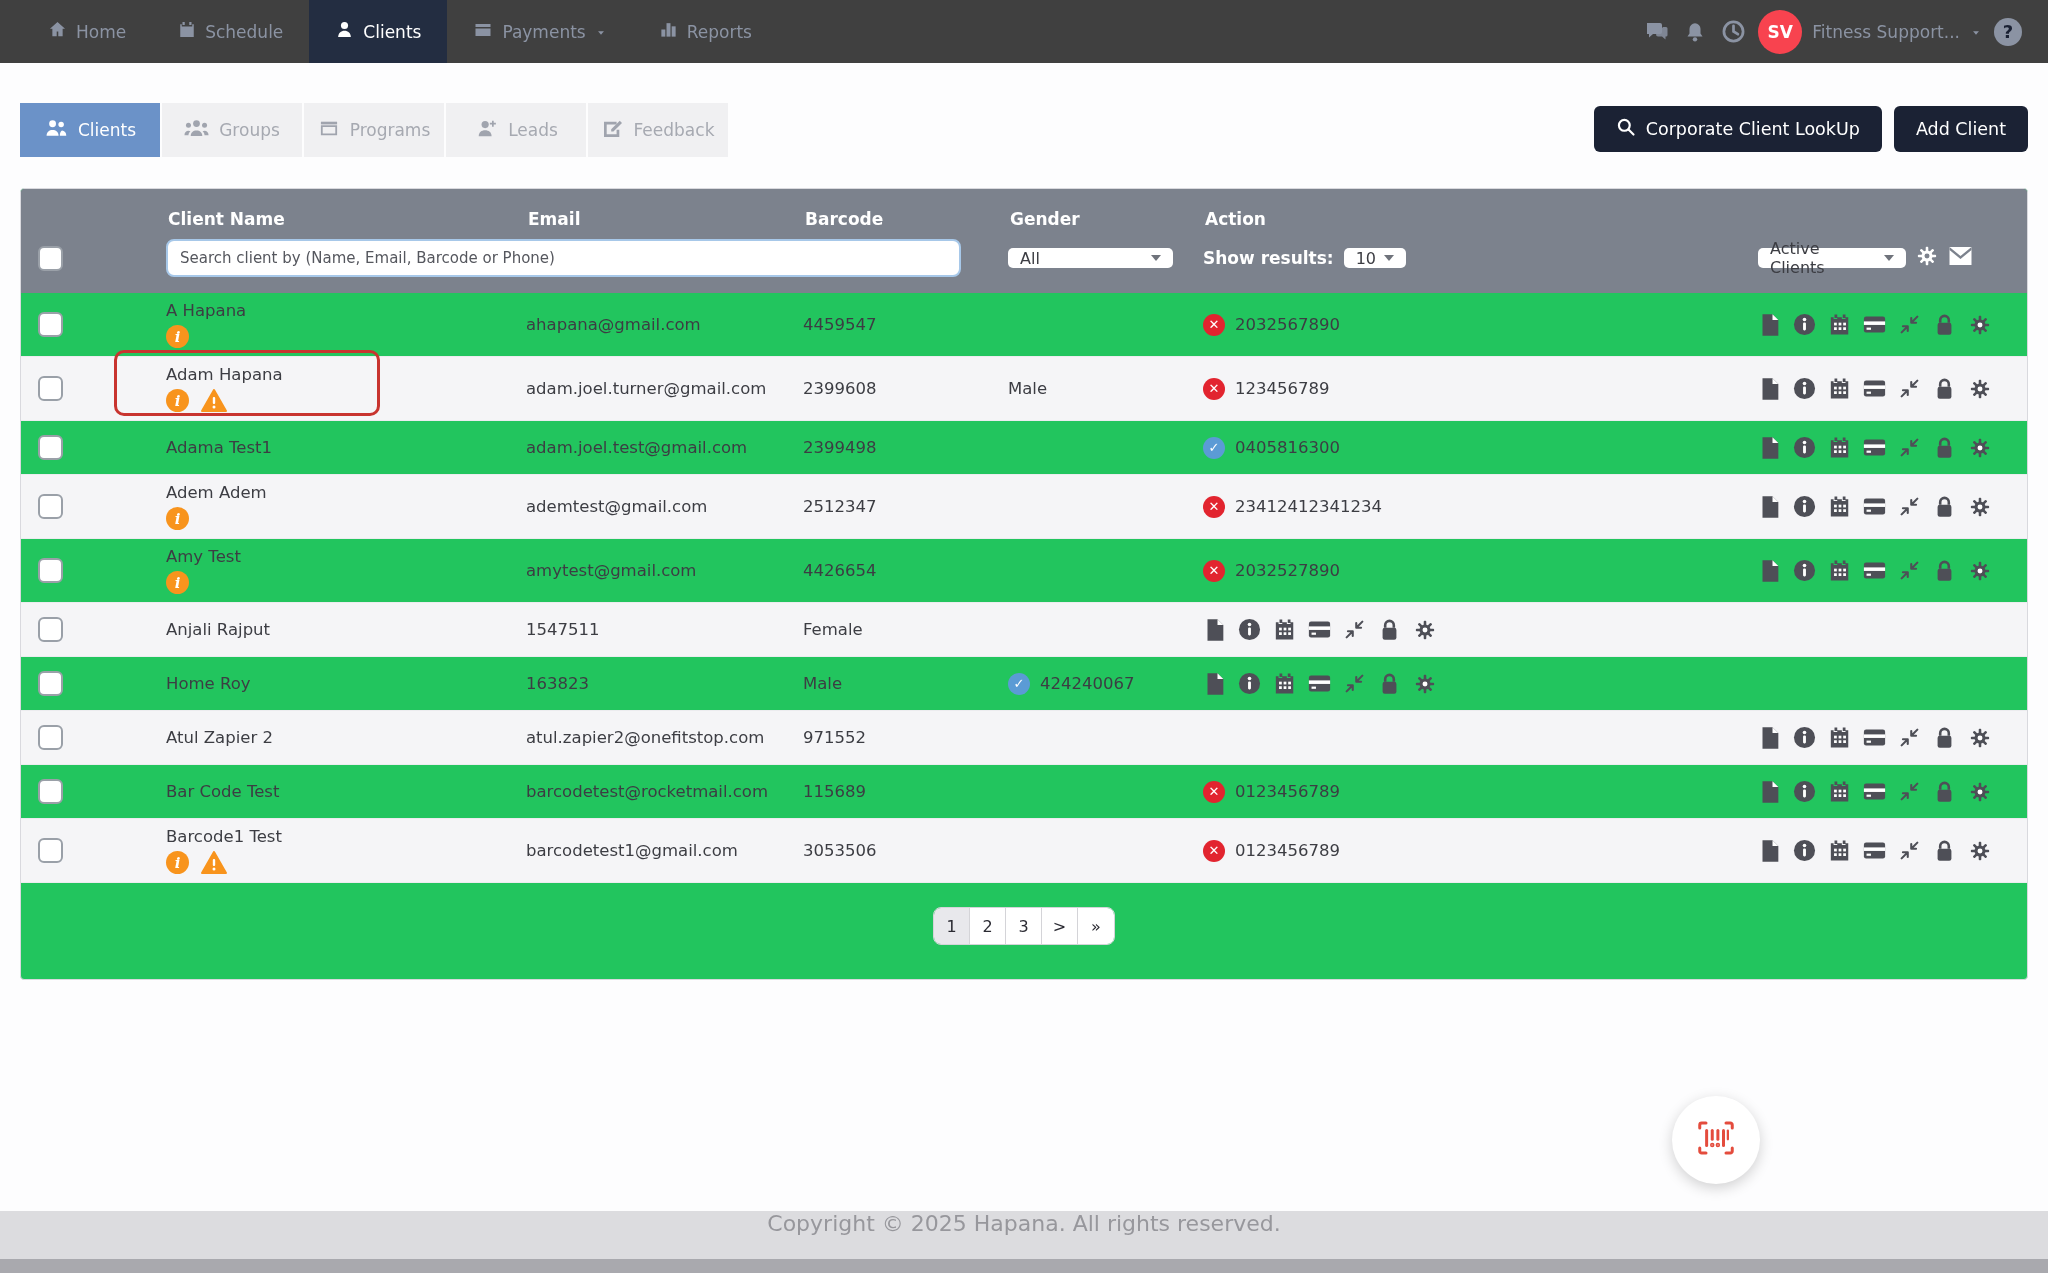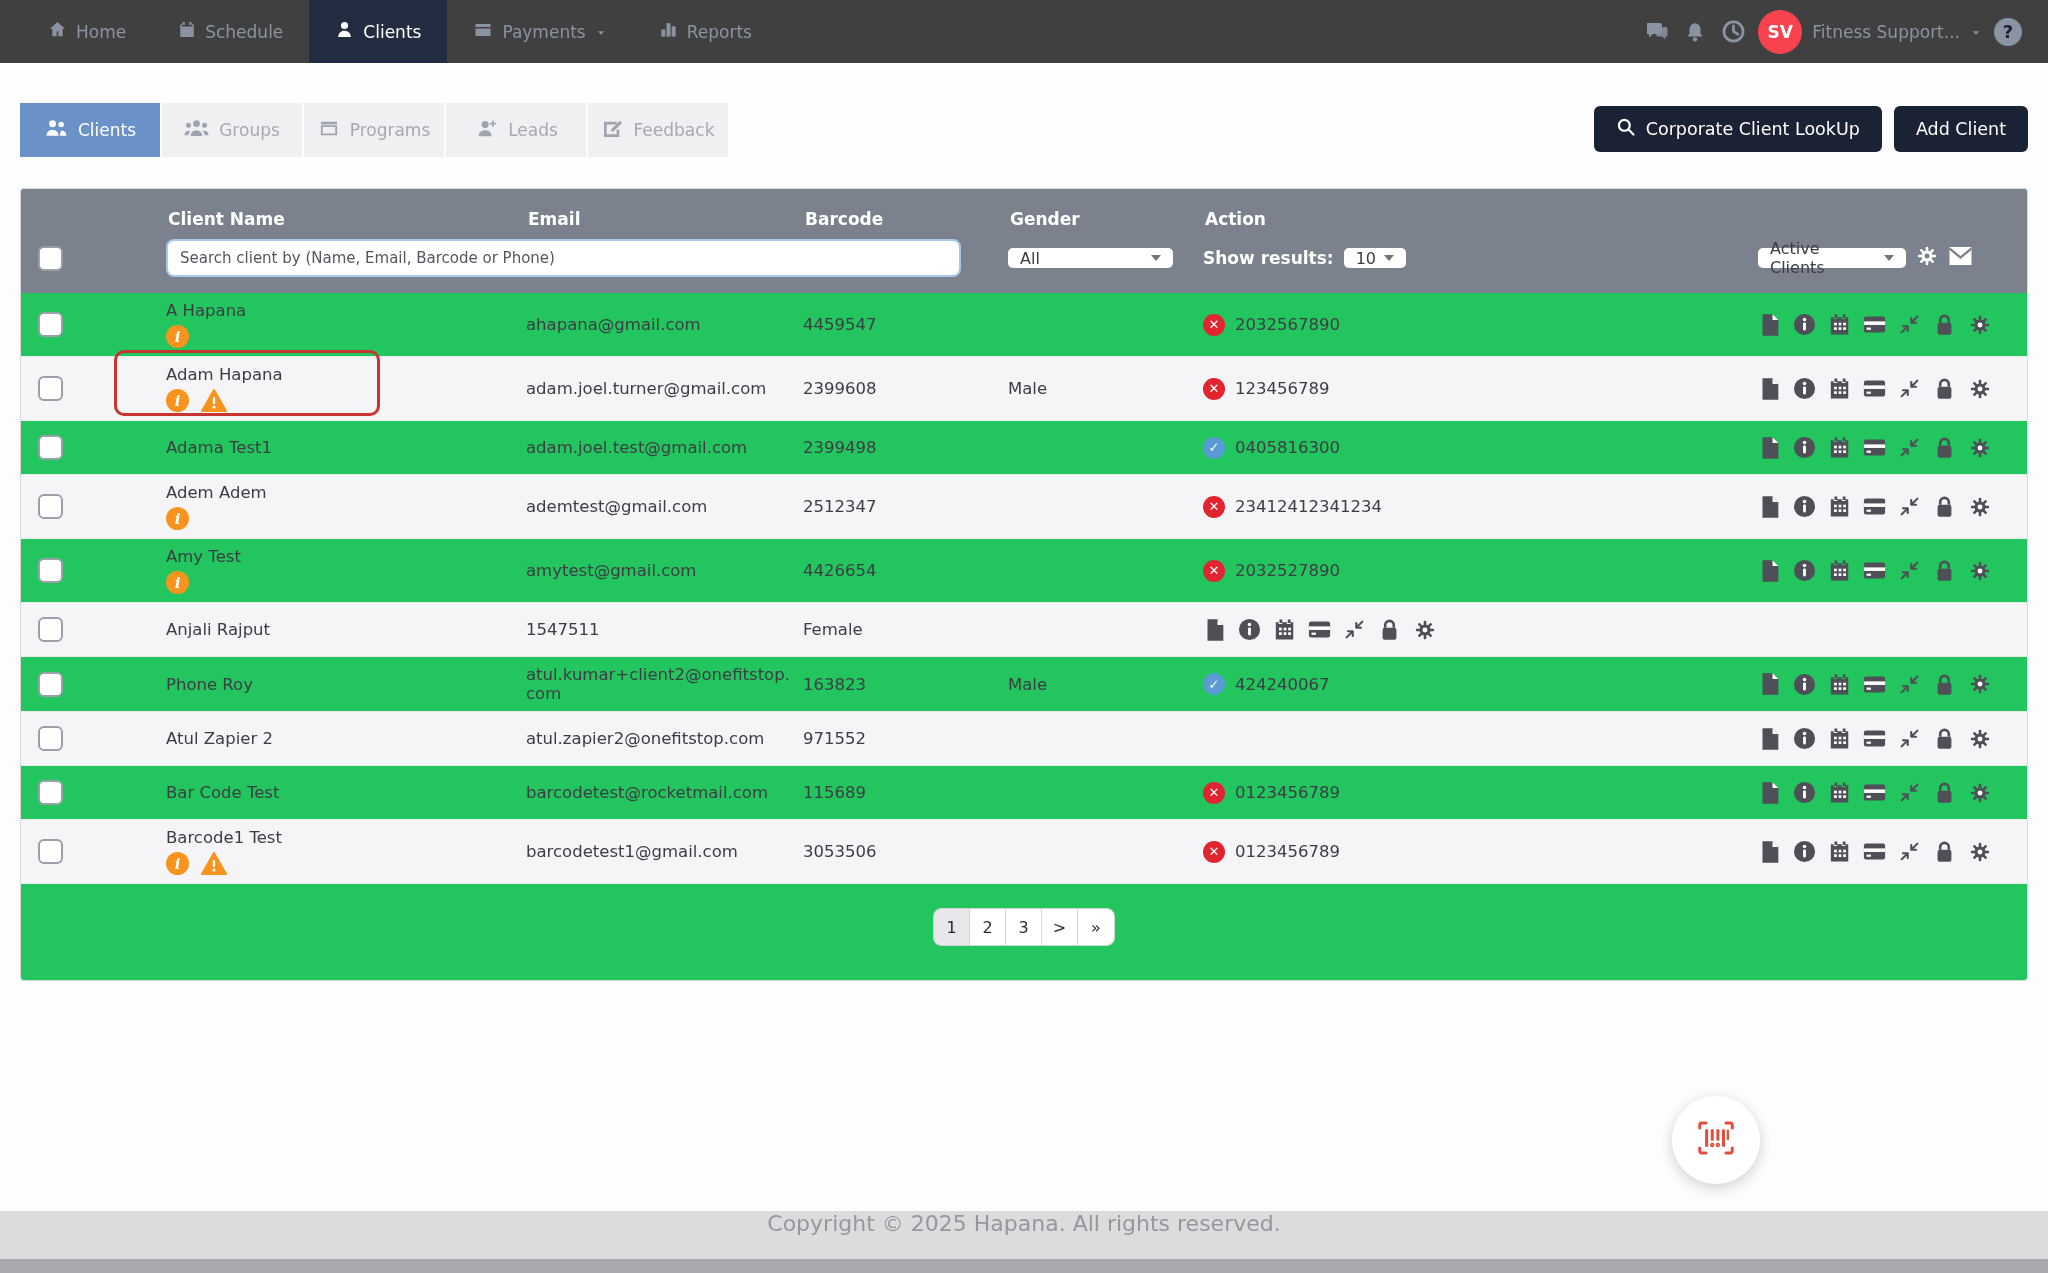--- a/index.html
+++ b/index.html
@@ -754,26 +754,25 @@
             </svg>
           </span>
         </div>
   </div>
       <div class="grid-row data-row">
     <div>
           <div class="checkbox"></div>
         </div>
     <div class="cell">
       <div class="name-wrap">
-        <div>Phone Roy</div>
-        
-        
-      </div>
-    </div>
-    <div class="cell">atul.kumar+client2@onefitstop.com</div>
+        <div>Home Roy</div>
+        
+        
+      </div>
+    </div>
     <div class="cell">163823</div>
     <div class="cell">Male</div>
     <div class="cell phone-cell">
       <span class="phone-badge verified">✓</span>
       <span>424240067</span>
     </div>
     <div class="cell row-actions">
           <span class="action-icon">
             <svg width="20" height="24" viewBox="0 0 24 28">
               <path d="M3 1h12l7 7v19H3z"></path>

